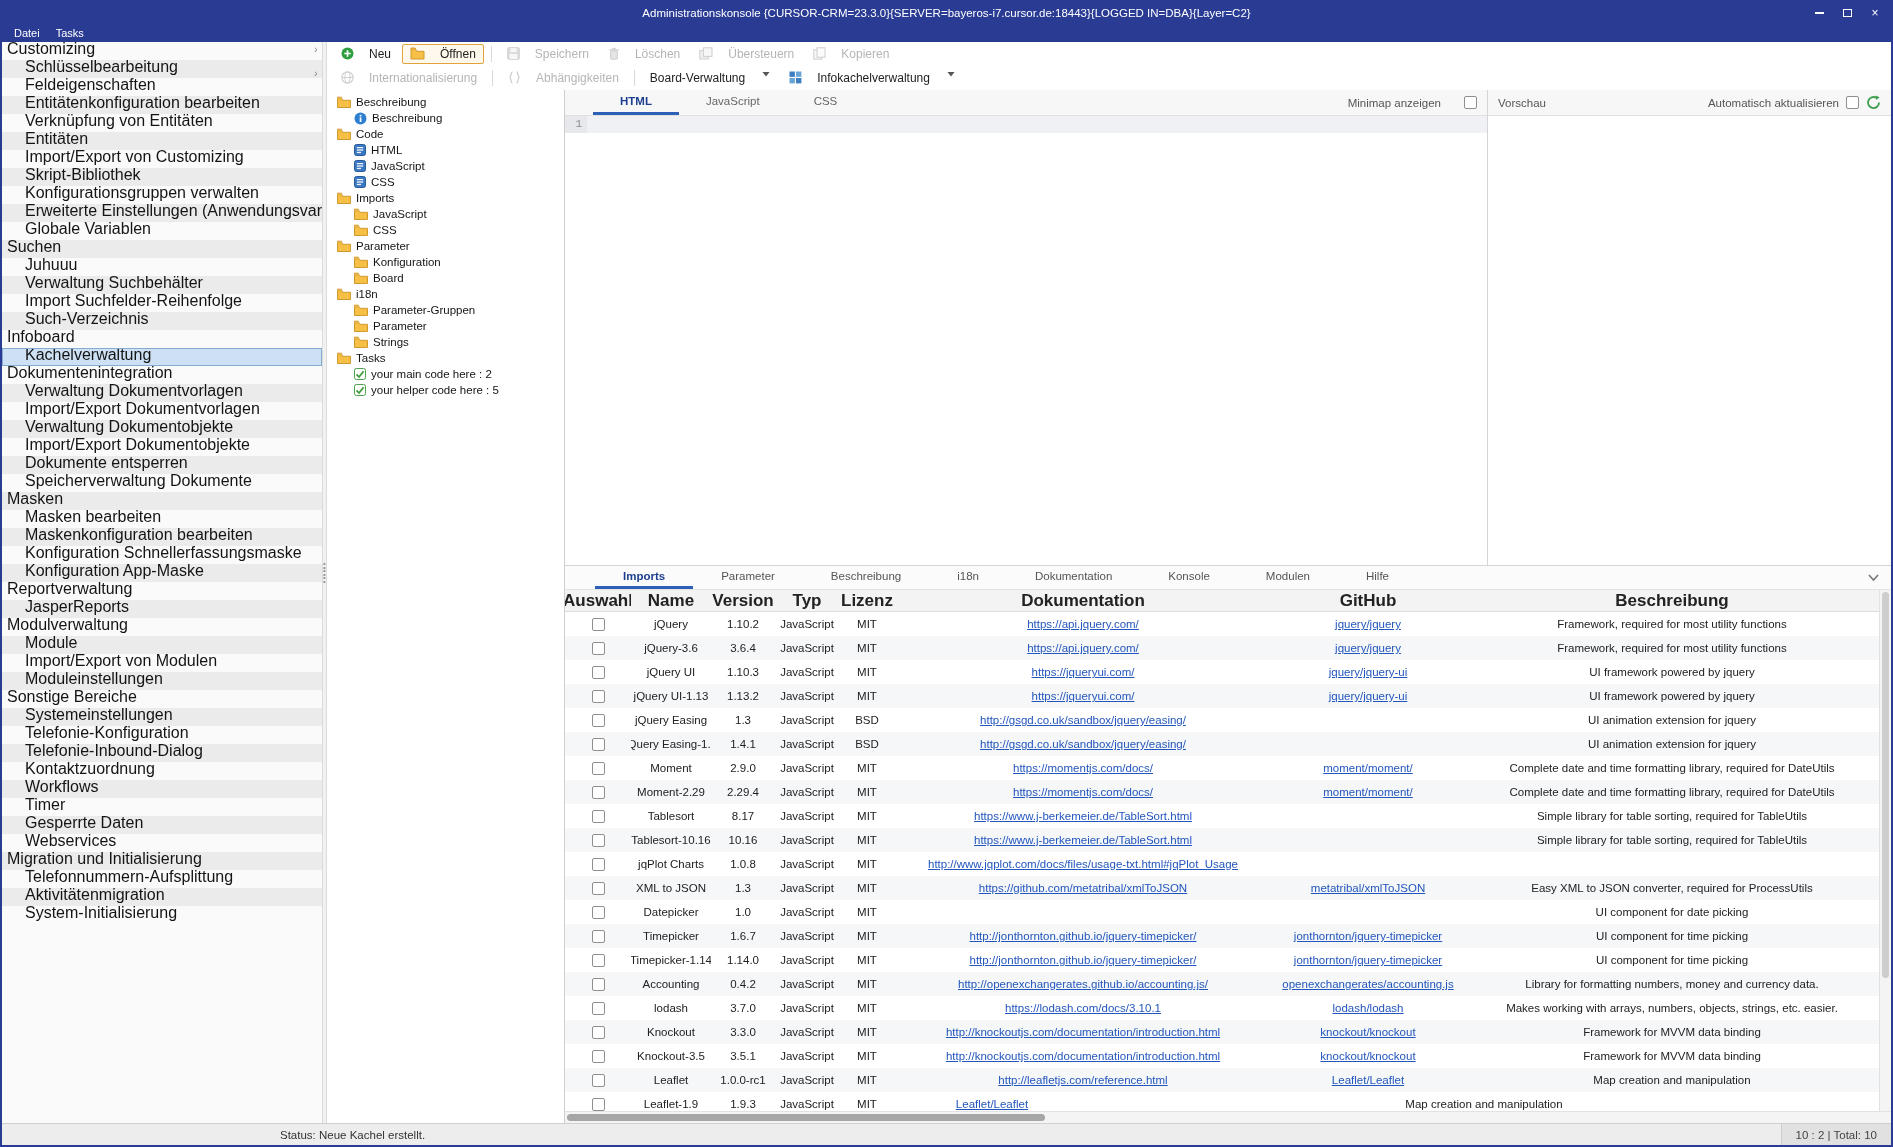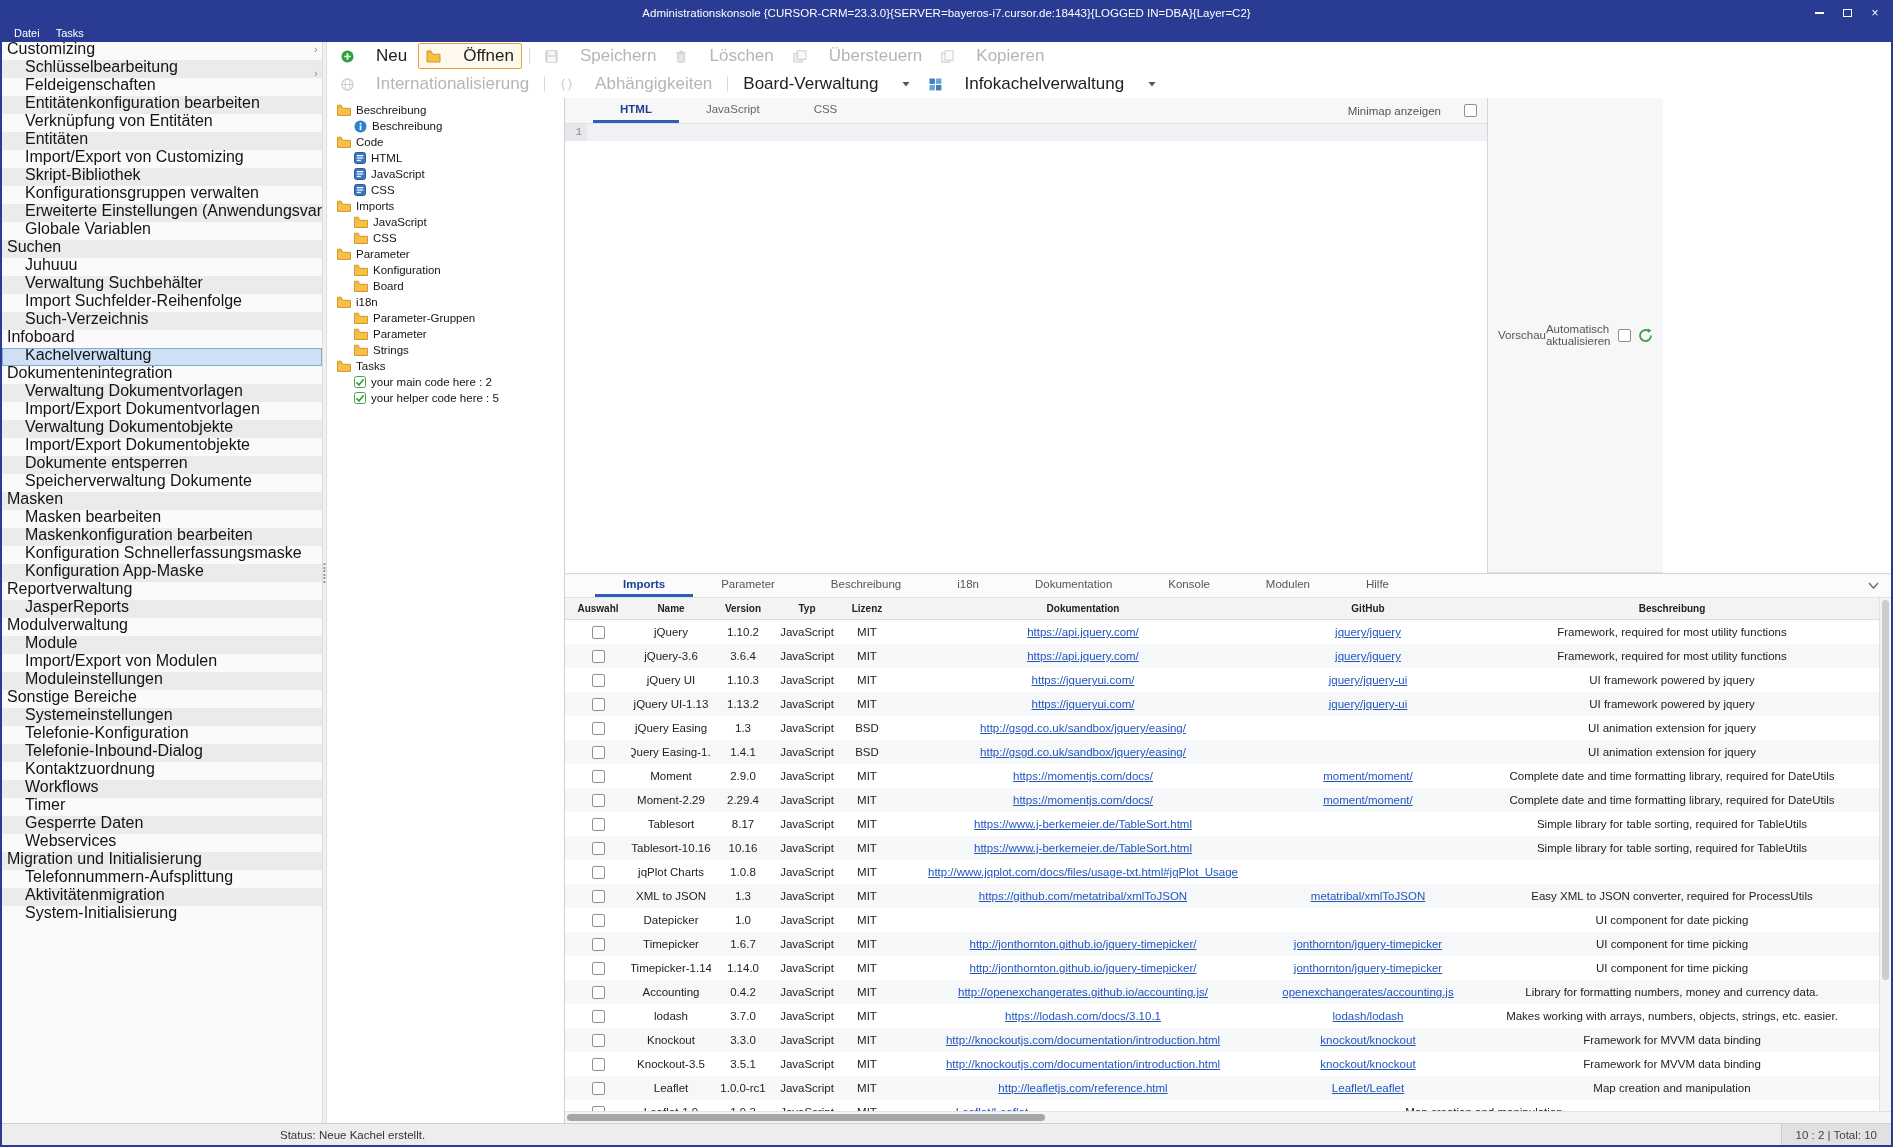--- a/index.html
+++ b/index.html
@@ -27,21 +27,21 @@
   .sb-row:nth-child(even){background:#ebebeb}
   .sb-row.selected{background:#cde0f4;outline:1px solid #85abd3;outline-offset:-1px}
 
   .splitter{flex:0 0 5px;background:#f1f1f1;border-left:1px solid #dcdcdc;border-right:1px solid #dcdcdc;position:relative}
   .split-chev{position:absolute;left:-9px;color:#8a8a8a;font-size:11px;line-height:11px}
   .split-dots{position:absolute;top:520px;left:0;right:0;text-align:center;color:#909090;font-size:8px;line-height:3.5px}
 
   
   .main{flex:1;display:flex;flex-direction:column;min-width:0}
   .toolbar{flex:0 0 24px;display:flex;align-items:center;gap:3px;padding:1px 6px;background:#fff}
-  .tb-btn{display:flex;align-items:center;gap:22px;padding:2px 7px;font-size:17px;color:#222;border:1px solid transparent;border-radius:2px;white-space:nowrap}
+  .tb-btn{display:flex;align-items:flex-start;gap:15px;padding:2px 7px;font-size:12px;color:#222;border:1px solid transparent;border-radius:2px;white-space:nowrap}
   .tb-btn.highlighted{border-color:#e2a23c;background:#fff8ec}
   .tb-btn.disabled{color:#b5b5b5}
   .tb-btn.disabled .icon{filter:grayscale(1);opacity:.55}
   .tb-sep{width:1px;height:16px;background:#d9d9d9;margin:0 4px}
   .caret{display:inline-flex;margin-left:2px}
 
   .content{flex:1;display:flex;min-height:0}
   .tree{flex:0 0 238px;width:238px;border-right:1px solid #cfcfcf;background:#fff;padding-top:4px;overflow:hidden}
   .tree-row{height:16px;display:flex;align-items:center;gap:5px;font-size:11.5px;color:#141414;white-space:nowrap}
   .tree-row.lvl0{padding-left:10px}
@@ -53,35 +53,35 @@
   .tabbar{flex:0 0 26px;background:#f7f7f7;border-bottom:1px solid #e0e0e0;display:flex;align-items:stretch;padding-left:28px}
   .tabs{display:flex;align-items:stretch}
   .tab{padding:0 27px;display:flex;align-items:center;font-size:11.5px;color:#666;border-bottom:3px solid transparent}
   .tab.active{color:#1c3f8f;border-bottom-color:#2e5fb7;font-weight:bold}
   .tab-right{margin-left:auto;display:flex;align-items:center;gap:23px;padding-right:10px;font-size:11.5px;color:#555}
   .checkbox{width:13px;height:13px;border:1px solid #8f8f8f;background:#fff;border-radius:2px;display:inline-block;flex:0 0 auto}
   .code{flex:1;background:#fff}
   .code-line{display:flex;height:17px}
   .gutter{width:22px;background:#e7e8ec;color:#8a8a96;font-family:"Liberation Mono","DejaVu Sans Mono",monospace;font-size:11px;text-align:right;padding-right:5px;line-height:17px}
   .line-body{flex:1;background:#f0f1f4}
-  .preview-pane{flex:0 0 404px;width:404px;border-left:1px solid #d5d5d5;display:flex;flex-direction:row}
+  .preview-pane{flex:0 0 404px;width:404px;border-left:1px solid #d5d5d5;display:flex;flex-direction:column}
   .preview-header{flex:0 0 26px;background:#f7f7f7;border-bottom:1px solid #e0e0e0;display:flex;align-items:center;padding:0 10px;font-size:11.5px;color:#555}
   .preview-right{margin-left:auto;display:flex;align-items:center;gap:7px}
   .preview-body{flex:1;background:#fff}
 
   
   .bottom{flex:1;display:flex;flex-direction:column;min-height:0;border-top:1px solid #d5d5d5}
   .bottom-tabs{flex:0 0 24px;background:#fbfbfb;border-bottom:1px solid #e3e3e3;display:flex;align-items:stretch;padding-left:30px}
   .btabs{display:flex;align-items:stretch}
   .btab{padding:0 28px;display:flex;align-items:center;font-size:11.5px;color:#555;border-bottom:3px solid transparent}
   .btab.active{color:#1c3f8f;border-bottom-color:#2e5fb7;font-weight:bold}
   .btab-chevron{margin-left:auto;display:flex;align-items:center;padding-right:12px}
   .table-zone{flex:1;display:flex;min-height:0}
   .table-main{flex:1;display:flex;flex-direction:column;min-width:0}
-  .thead{flex:0 0 22px;background:#f3f3f3;border-bottom:1px solid #ddd;display:flex;font-size:10px;font-weight:bold;color:#222}
+  .thead{flex:0 0 22px;background:#f3f3f3;border-bottom:1px solid #ddd;display:flex;font-size:17px;font-weight:bold;color:#222}
   .tbody{flex:1;overflow:hidden}
   .th,.td{display:flex;align-items:center;justify-content:center;overflow:hidden;white-space:nowrap}
   .c0{width:66px}.c1{width:80px}.c2{width:64px}.c3{width:64px}.c4{width:56px}.c5{width:376px}.c6{width:194px}.c7{flex:1}
   .tr{height:24px;display:flex;font-size:11.5px;color:#222}
   .tr:nth-child(even){background:#f5f7f8}
   .link{color:#2356bd;text-decoration:underline;cursor:pointer}
   .vscroll{flex:0 0 12px;background:#f4f4f4;border-left:1px solid #e2e2e2;position:relative}
   .vscroll-thumb{position:absolute;top:2px;left:2px;right:2px;height:74%;background:#cdcdcd;border-radius:5px}
   .hscroll{flex:0 0 12px;background:#f4f4f4;border-top:1px solid #e2e2e2;position:relative}
   .hscroll-thumb{position:absolute;top:2px;bottom:2px;left:2px;width:478px;background:#a6a6a6;border-radius:5px}

